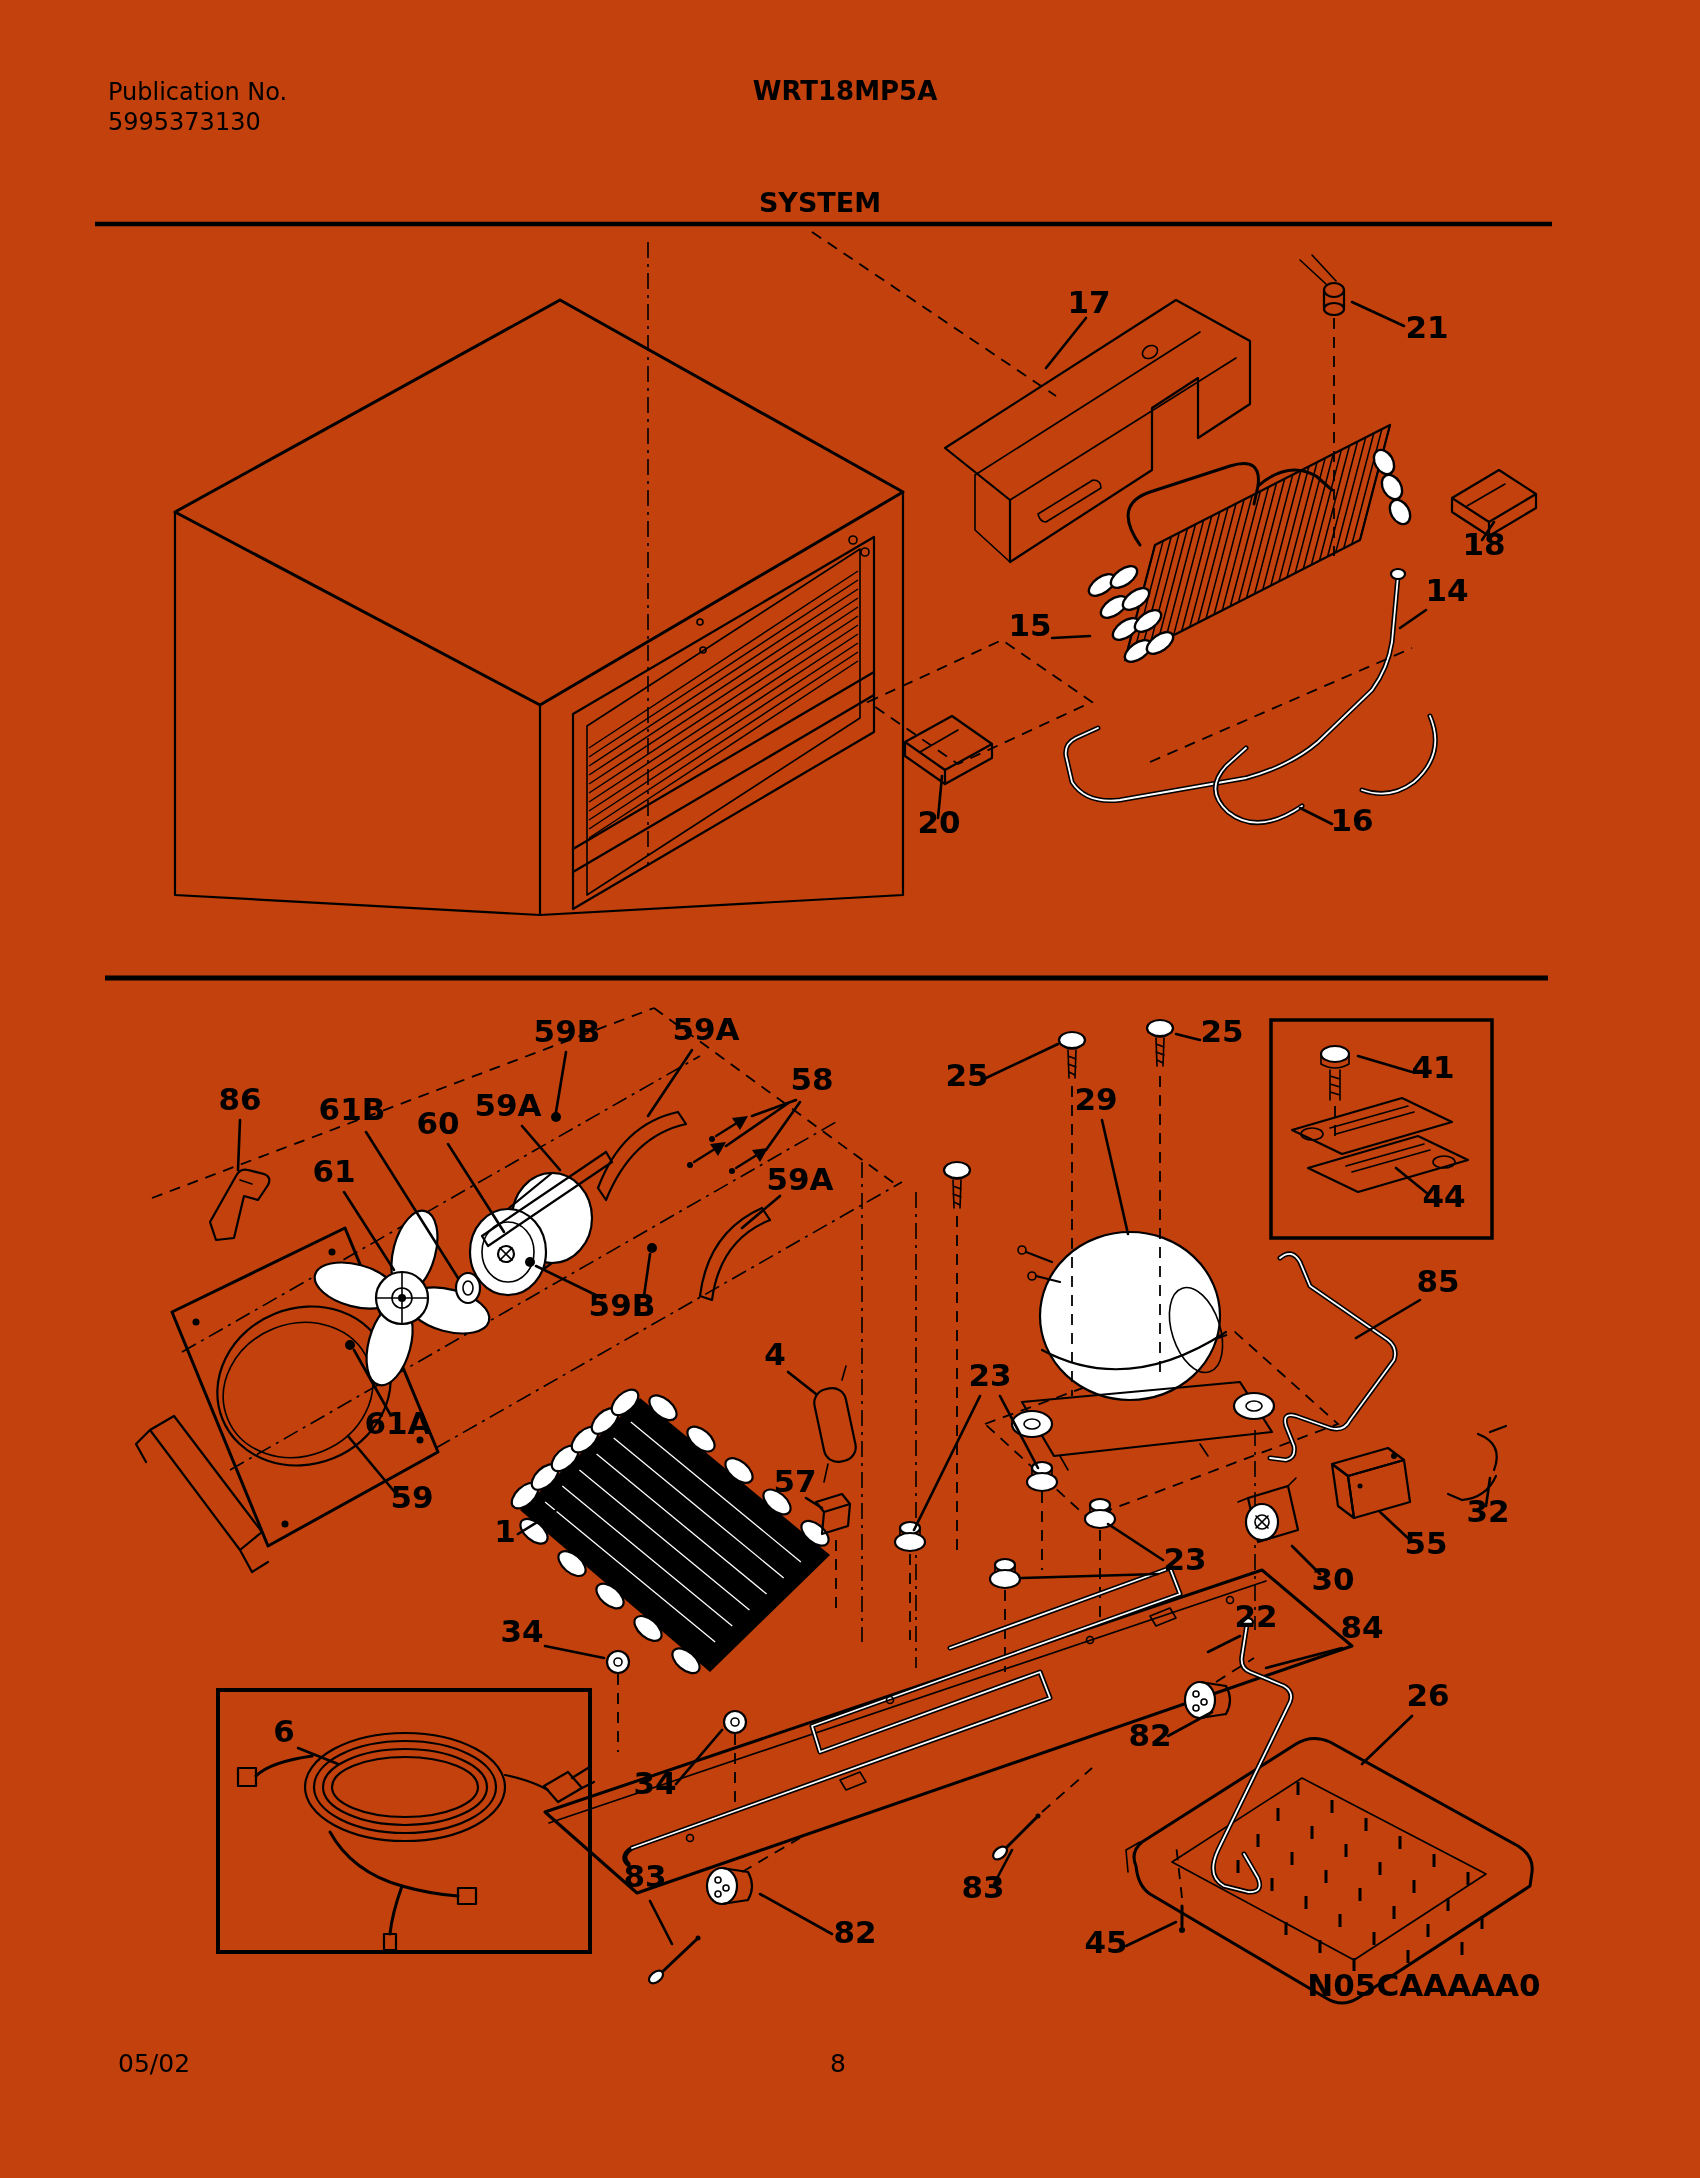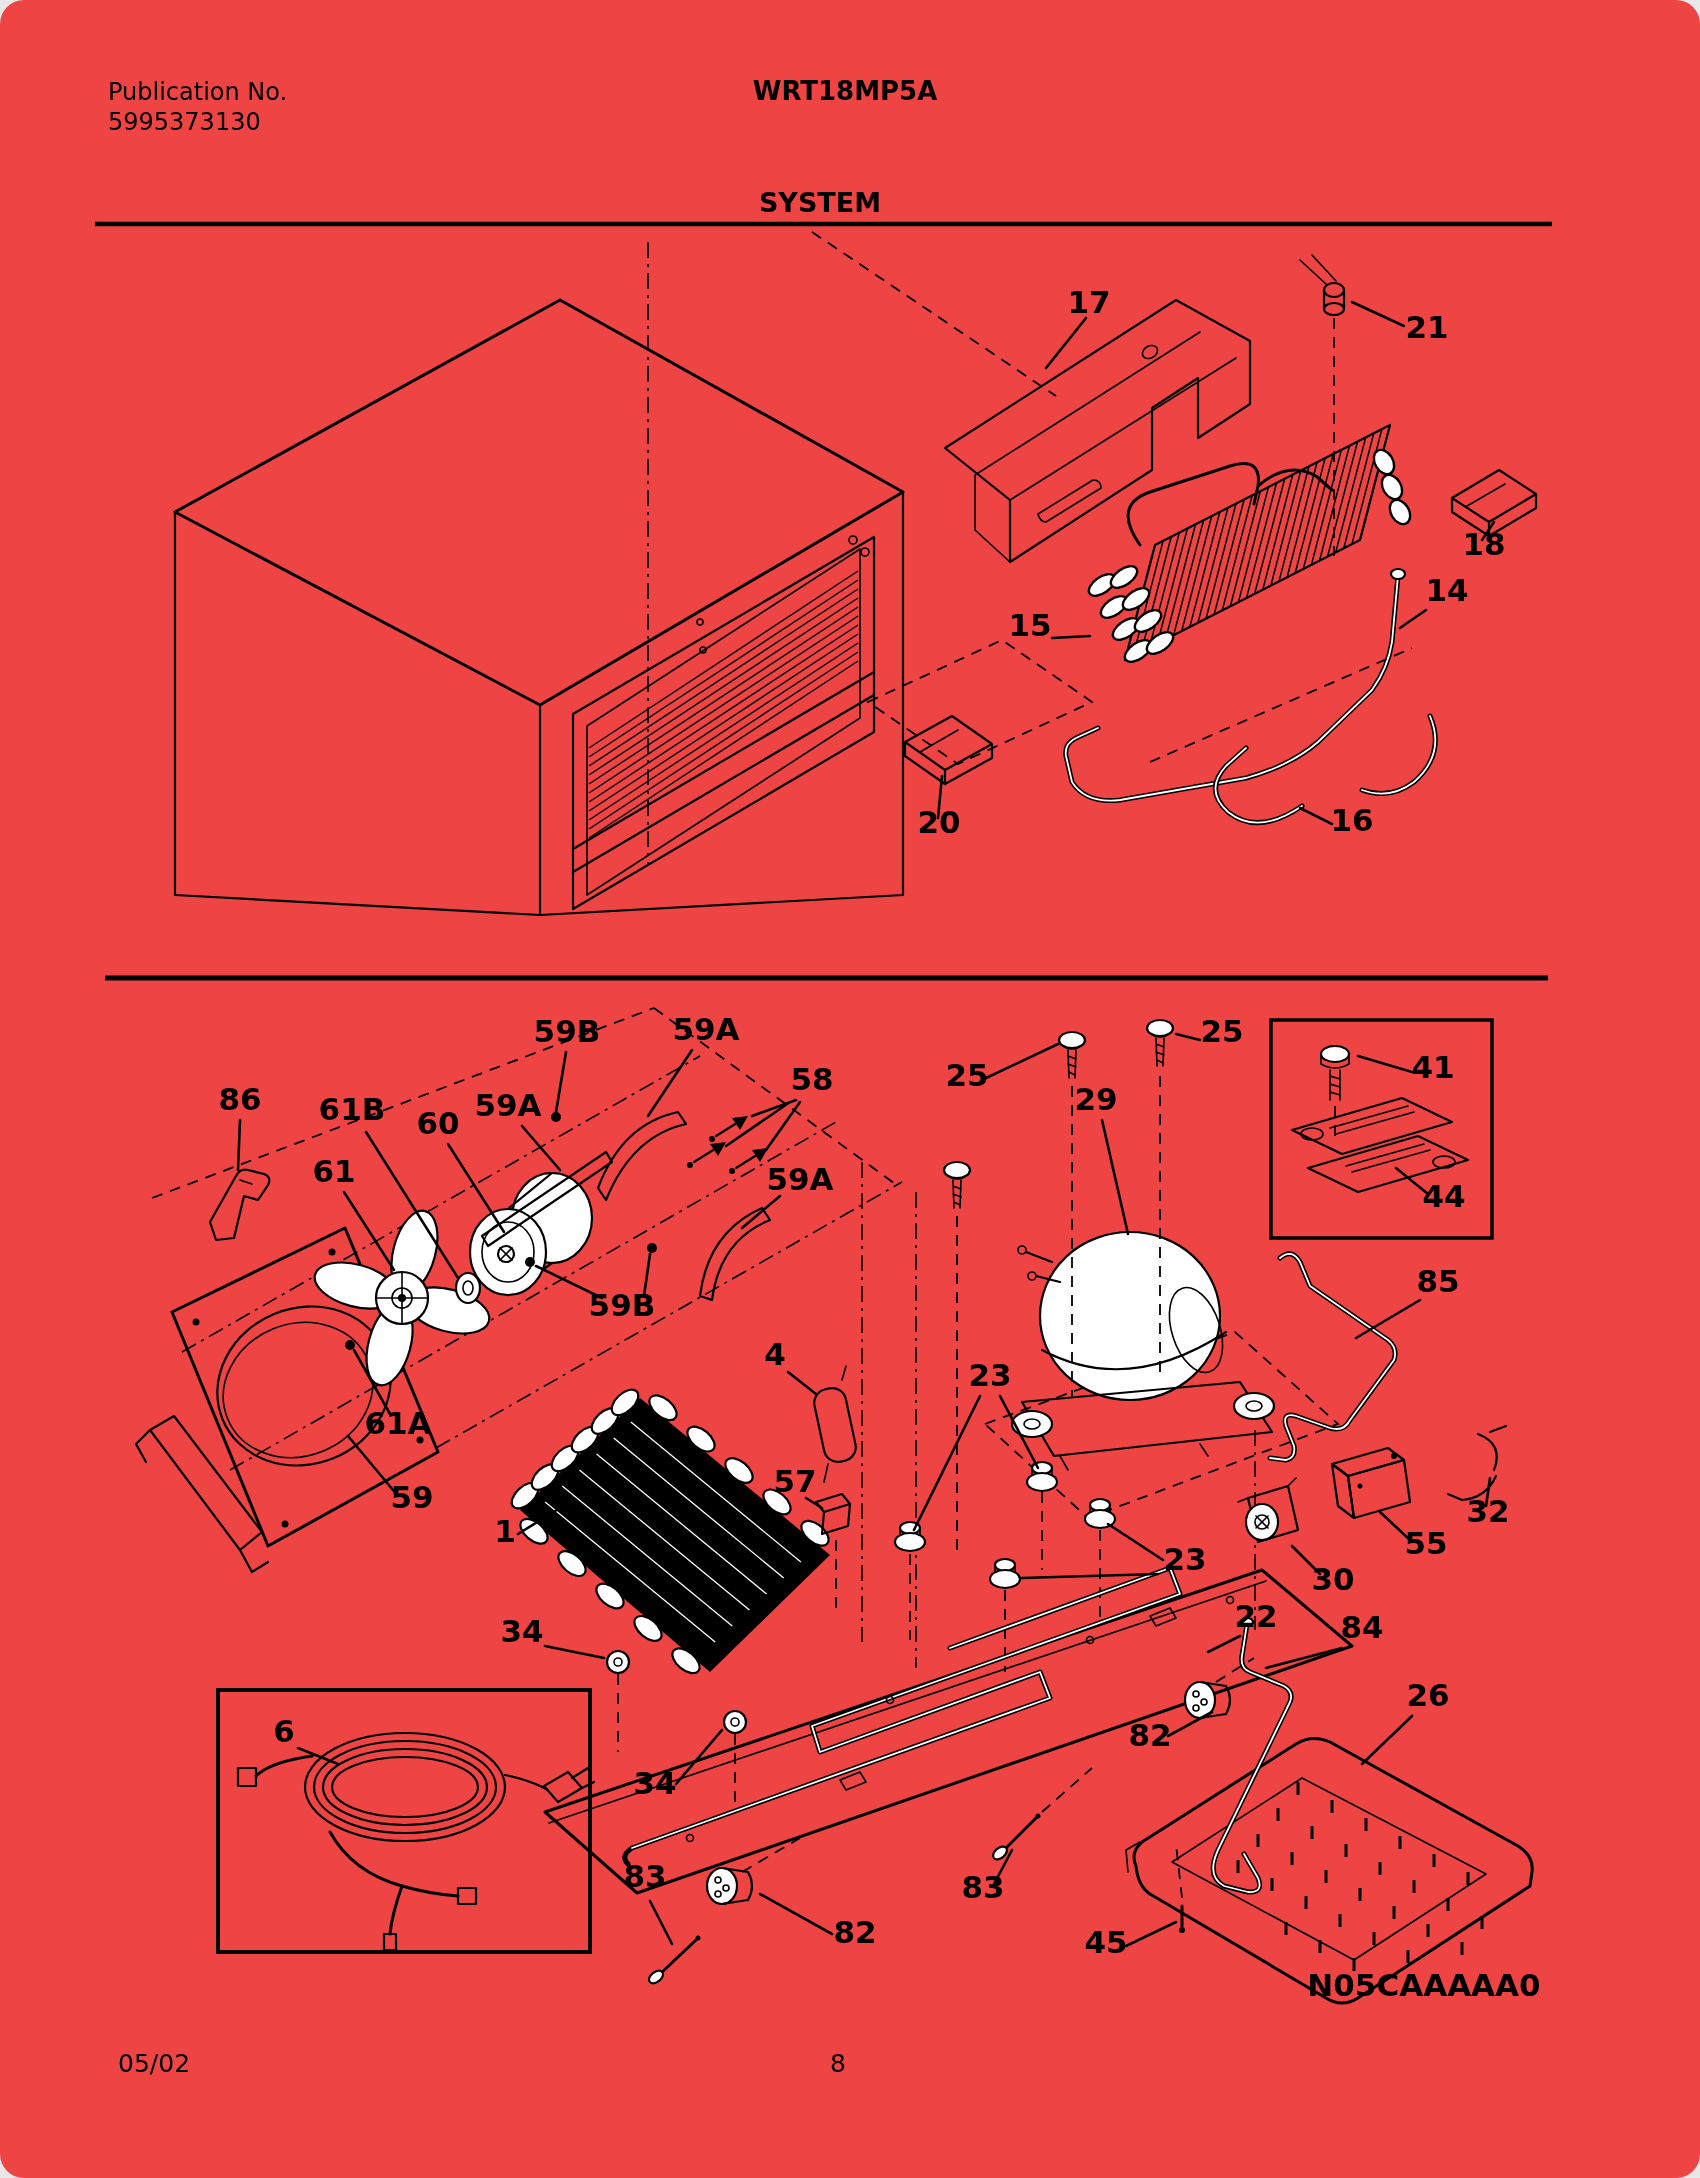--- a/index.html
+++ b/index.html
@@ -1,16 +1,16 @@
 <!DOCTYPE html>
 <html><head>
 <meta charset="utf-8">
 <style>
   html,body{margin:0;padding:0;background:#e8e8e8;}
-  .sheet{position:relative;width:1700px;height:2178px;margin:0 auto;background:#ef4444;border-radius:24px;}
+  .sheet{position:relative;width:1700px;height:2178px;margin:0 auto;background:#c2410c;}
   svg{position:absolute;left:0;top:0;}
   text{font-family:"DejaVu Sans","Liberation Sans",sans-serif;fill:#000;}
   .callout{font-size:31px;font-weight:bold;text-anchor:middle;}
   .h-small{font-size:24px;}
   .h-model{font-size:26px;font-weight:bold;text-anchor:middle;}
   .h-title{font-size:27px;font-weight:bold;text-anchor:middle;}
   .f-code{font-size:31px;font-weight:bold;text-anchor:middle;}
   .f-plain{font-size:25px;}
   .f-page{font-size:25px;text-anchor:middle;}
   .ln{fill:none;stroke:#000;stroke-width:2.2;stroke-linecap:round;stroke-linejoin:round;}

